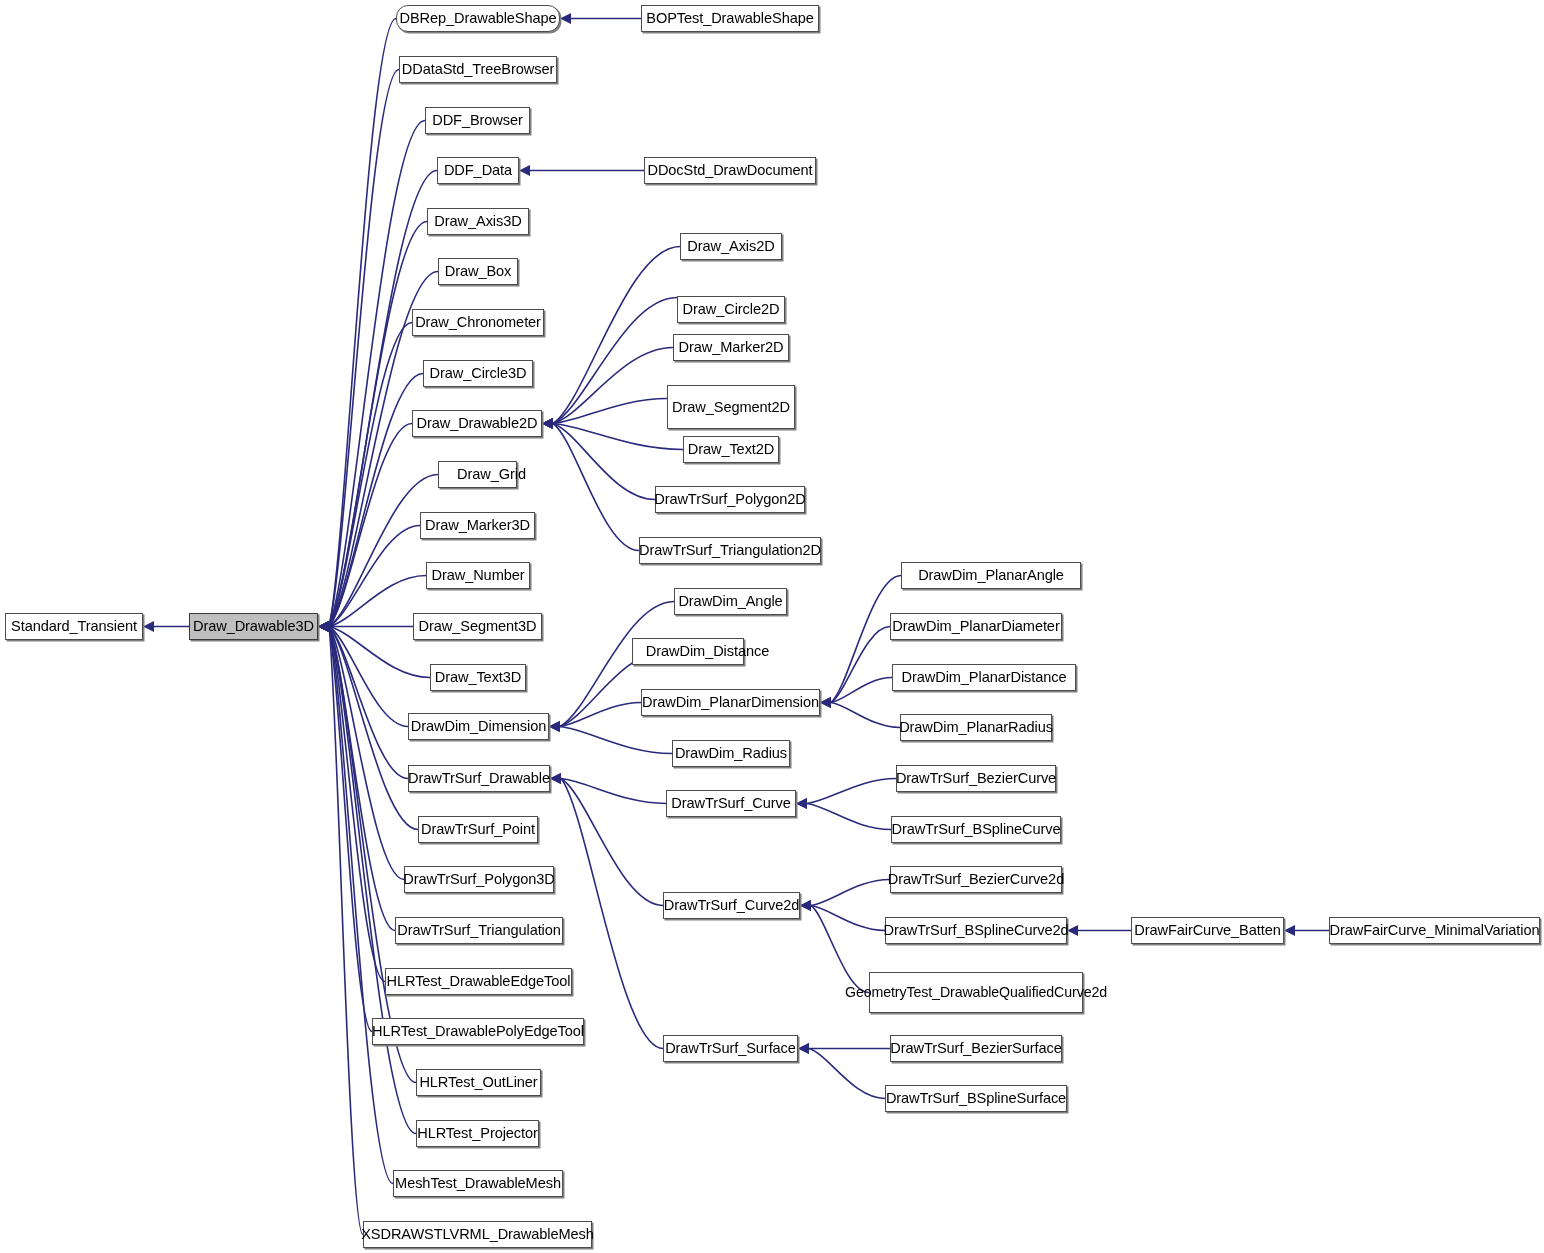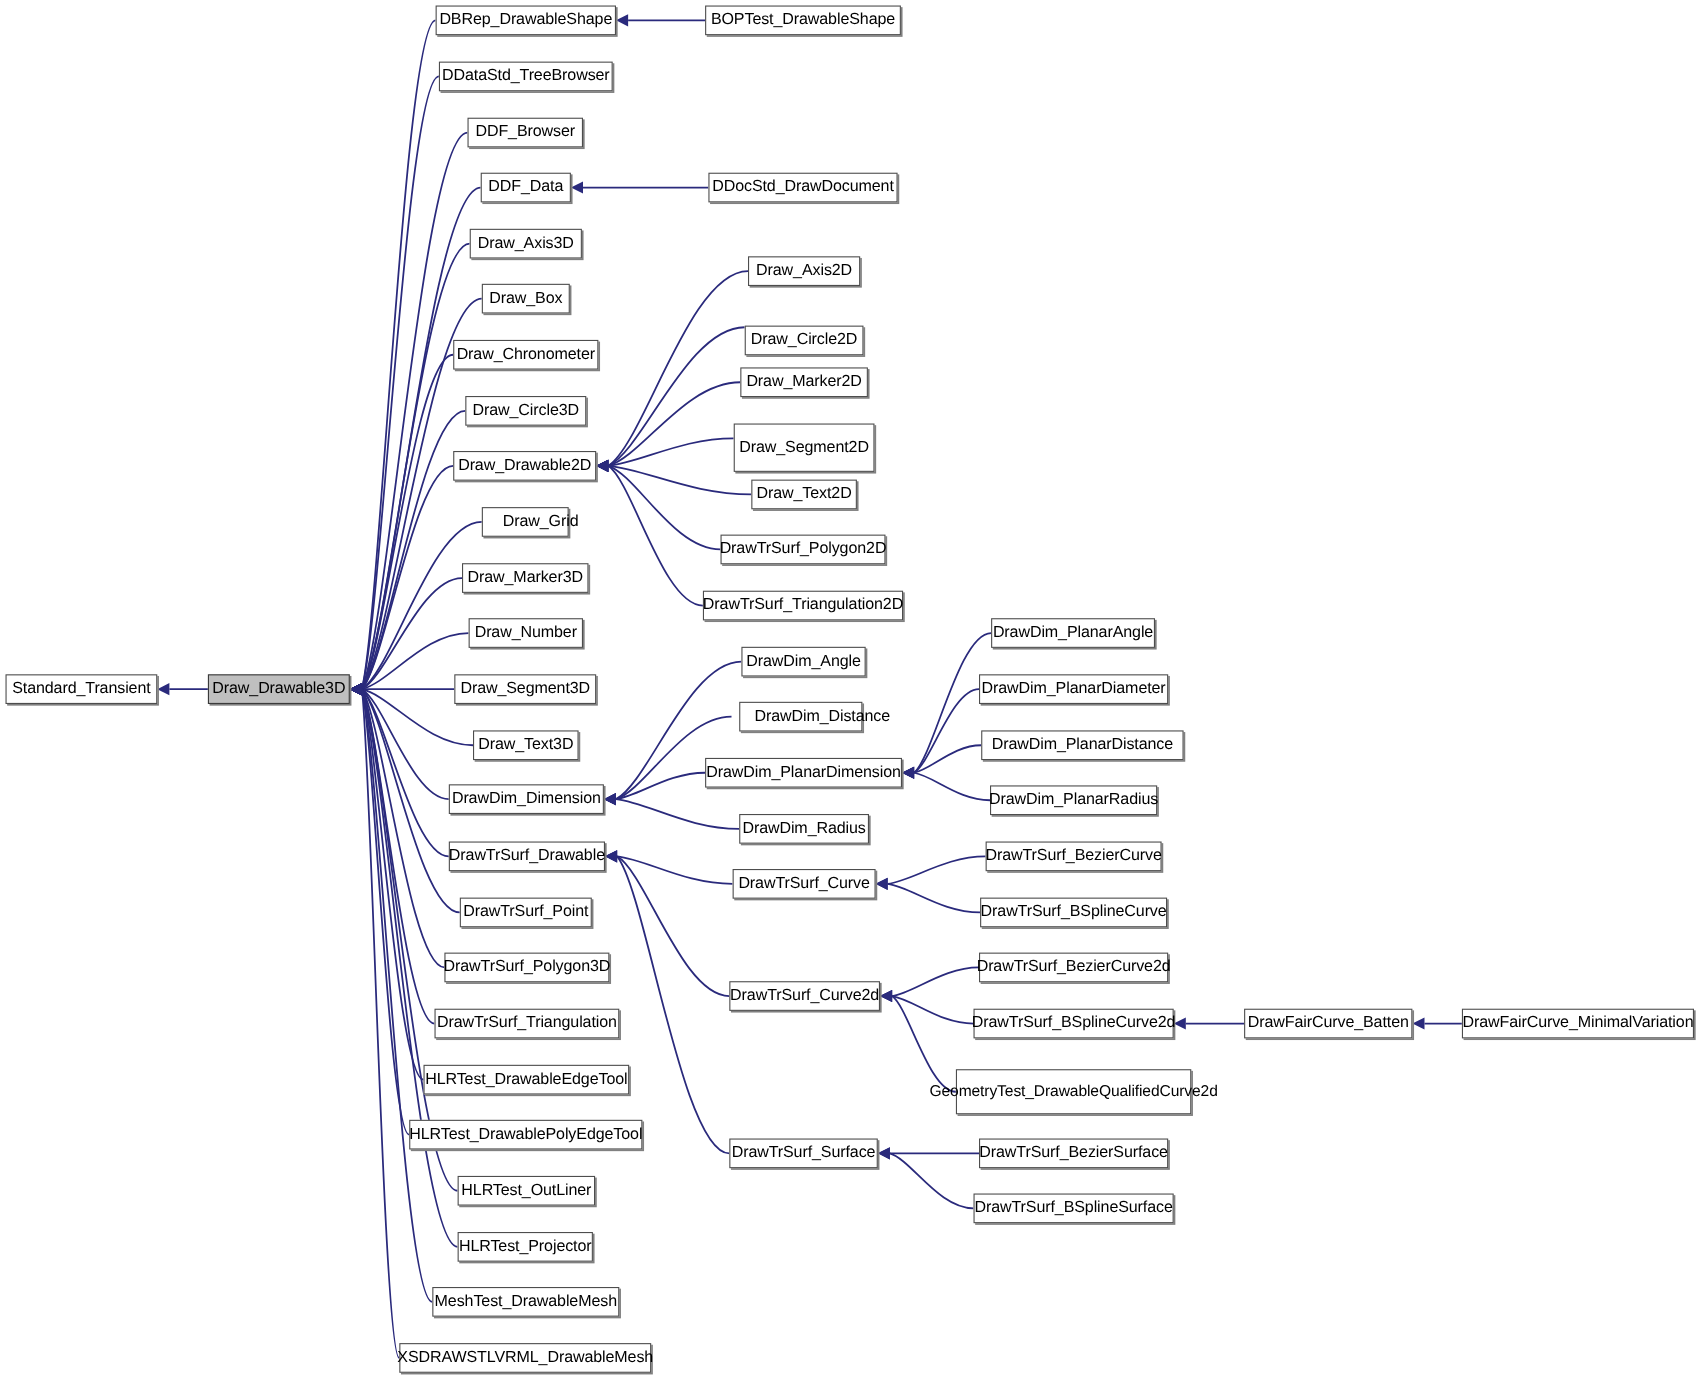--- a/index.html
+++ b/index.html
@@ -280,21 +280,21 @@
         <polygon points="1067,930.5 1078,925 1078,936" class="edge-head"></polygon>
       </g>
       <g>
         <path d="M 1329 930.5 L 1295 930.5" class="edge-path"></path>
         <polygon points="1284,930.5 1295,925 1295,936" class="edge-head"></polygon>
       </g>
     </svg>
   <div id="node-layer">
       <div class="node" style="left: 5px; top: 613px; width: 138px; height: 27px;">Standard_Transient</div>
       <div class="node current" style="left: 189px; top: 613px; width: 129px; height: 27px;">Draw_Drawable3D</div>
-      <div class="node" style="left: 396px; top: 5px; width: 164px; height: 27px;">DBRep_DrawableShape</div>
+      <div class="node" style="left: 396px; top: 5px; width: 164px; height: 27px; border-radius: 12px;">DBRep_DrawableShape</div>
       <div class="node" style="left: 399px; top: 56px; width: 158px; height: 27px;">DDataStd_TreeBrowser</div>
       <div class="node" style="left: 425px; top: 107px; width: 105px; height: 27px;">DDF_Browser</div>
       <div class="node" style="left: 437px; top: 157px; width: 82px; height: 27px;">DDF_Data</div>
       <div class="node" style="left: 427px; top: 208px; width: 102px; height: 27px;">Draw_Axis3D</div>
       <div class="node" style="left: 438px; top: 258px; width: 80px; height: 27px;">Draw_Box</div>
       <div class="node" style="left: 412px; top: 309px; width: 132px; height: 27px;">Draw_Chronometer</div>
       <div class="node" style="left: 423px; top: 360px; width: 110px; height: 27px;">Draw_Circle3D</div>
       <div class="node" style="left: 412px; top: 410px; width: 130px; height: 27px;">Draw_Drawable2D</div>
       <div class="node" style="left: 438px; top: 461px; width: 79px; height: 27px; padding-left: 28px;">Draw_Grid</div>
       <div class="node" style="left: 420px; top: 512px; width: 115px; height: 27px;">Draw_Marker3D</div>
@@ -315,27 +315,27 @@
       <div class="node" style="left: 641px; top: 5px; width: 178px; height: 27px;">BOPTest_DrawableShape</div>
       <div class="node" style="left: 644px; top: 157px; width: 172px; height: 27px;">DDocStd_DrawDocument</div>
       <div class="node" style="left: 680px; top: 233px; width: 102px; height: 27px;">Draw_Axis2D</div>
       <div class="node" style="left: 677px; top: 296px; width: 108px; height: 27px;">Draw_Circle2D</div>
       <div class="node" style="left: 673px; top: 334px; width: 116px; height: 27px;">Draw_Marker2D</div>
       <div class="node" style="left: 667px; top: 385px; width: 128px; height: 44px;">Draw_Segment2D</div>
       <div class="node" style="left: 683px; top: 436px; width: 96px; height: 27px;">Draw_Text2D</div>
       <div class="node" style="left: 655px; top: 486px; width: 150px; height: 27px;">DrawTrSurf_Polygon2D</div>
       <div class="node" style="left: 639px; top: 537px; width: 182px; height: 27px;">DrawTrSurf_Triangulation2D</div>
       <div class="node" style="left: 674px; top: 588px; width: 113px; height: 27px;">DrawDim_Angle</div>
-      <div class="node" style="left: 672px; top: 638px; width: 112px; height: 27px; padding-left: 39px;">DrawDim_Distance</div>
+      <div class="node" style="left: 632px; top: 638px; width: 112px; height: 27px; padding-left: 39px;">DrawDim_Distance</div>
       <div class="node" style="left: 641px; top: 689px; width: 179px; height: 27px;">DrawDim_PlanarDimension</div>
       <div class="node" style="left: 672px; top: 740px; width: 118px; height: 27px;">DrawDim_Radius</div>
       <div class="node" style="left: 666px; top: 790px; width: 130px; height: 27px;">DrawTrSurf_Curve</div>
       <div class="node" style="left: 663px; top: 892px; width: 137px; height: 27px;">DrawTrSurf_Curve2d</div>
       <div class="node" style="left: 663px; top: 1035px; width: 135px; height: 27px;">DrawTrSurf_Surface</div>
-      <div class="node" style="left: 901px; top: 562px; width: 149px; height: 27px;">DrawDim_PlanarAngle</div>
+      <div class="node" style="left: 901px; top: 562px; width: 180px; height: 27px;">DrawDim_PlanarAngle</div>
       <div class="node" style="left: 890px; top: 613px; width: 172px; height: 27px;">DrawDim_PlanarDiameter</div>
       <div class="node" style="left: 892px; top: 664px; width: 184px; height: 27px;">DrawDim_PlanarDistance</div>
       <div class="node" style="left: 900px; top: 714px; width: 152px; height: 27px;">DrawDim_PlanarRadius</div>
       <div class="node" style="left: 896px; top: 765px; width: 160px; height: 27px;">DrawTrSurf_BezierCurve</div>
       <div class="node" style="left: 891px; top: 816px; width: 170px; height: 27px;">DrawTrSurf_BSplineCurve</div>
       <div class="node" style="left: 890px; top: 866px; width: 172px; height: 27px;">DrawTrSurf_BezierCurve2d</div>
       <div class="node" style="left: 885px; top: 917px; width: 182px; height: 27px;">DrawTrSurf_BSplineCurve2d</div>
       <div class="node two-line" style="left: 869px; top: 972px; width: 214px; height: 41px;">GeometryTest_DrawableQualifiedCurve2d</div>
       <div class="node" style="left: 890px; top: 1035px; width: 172px; height: 27px;">DrawTrSurf_BezierSurface</div>
       <div class="node" style="left: 885px; top: 1085px; width: 182px; height: 27px;">DrawTrSurf_BSplineSurface</div>

